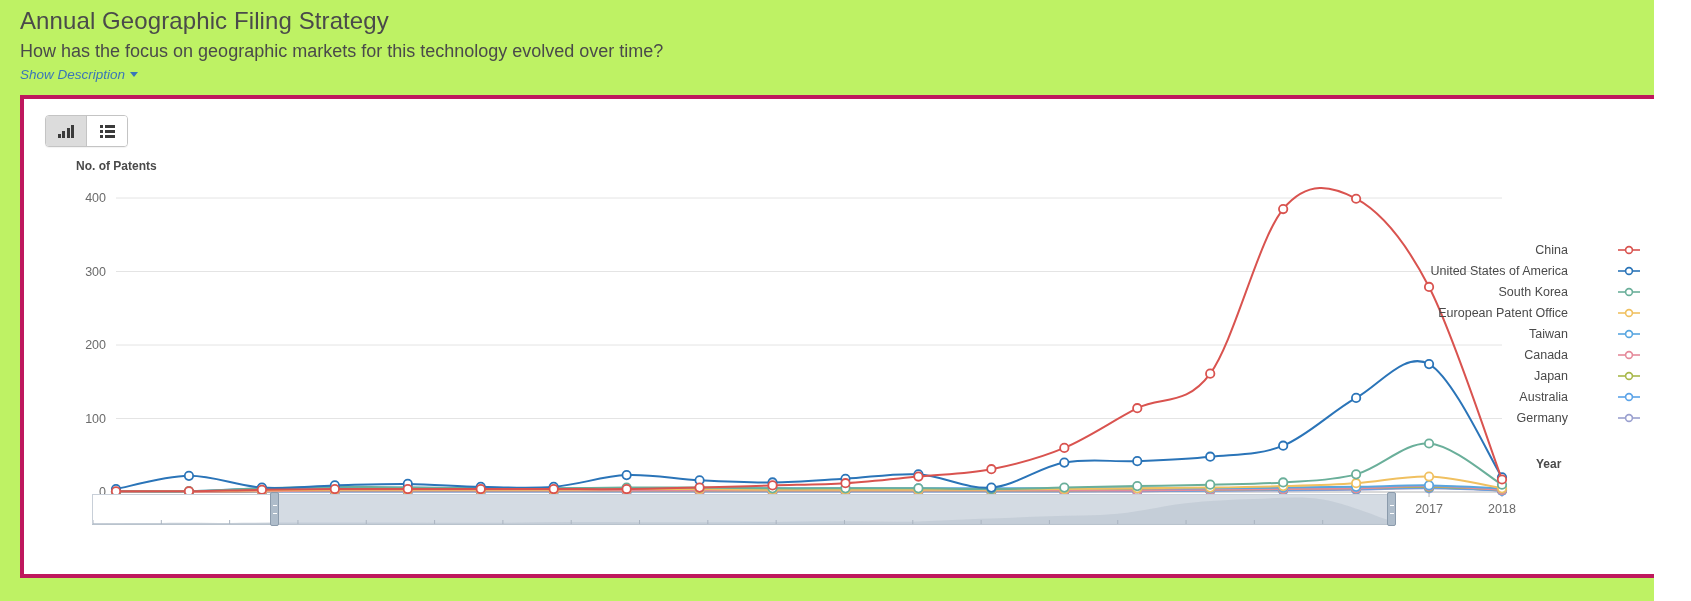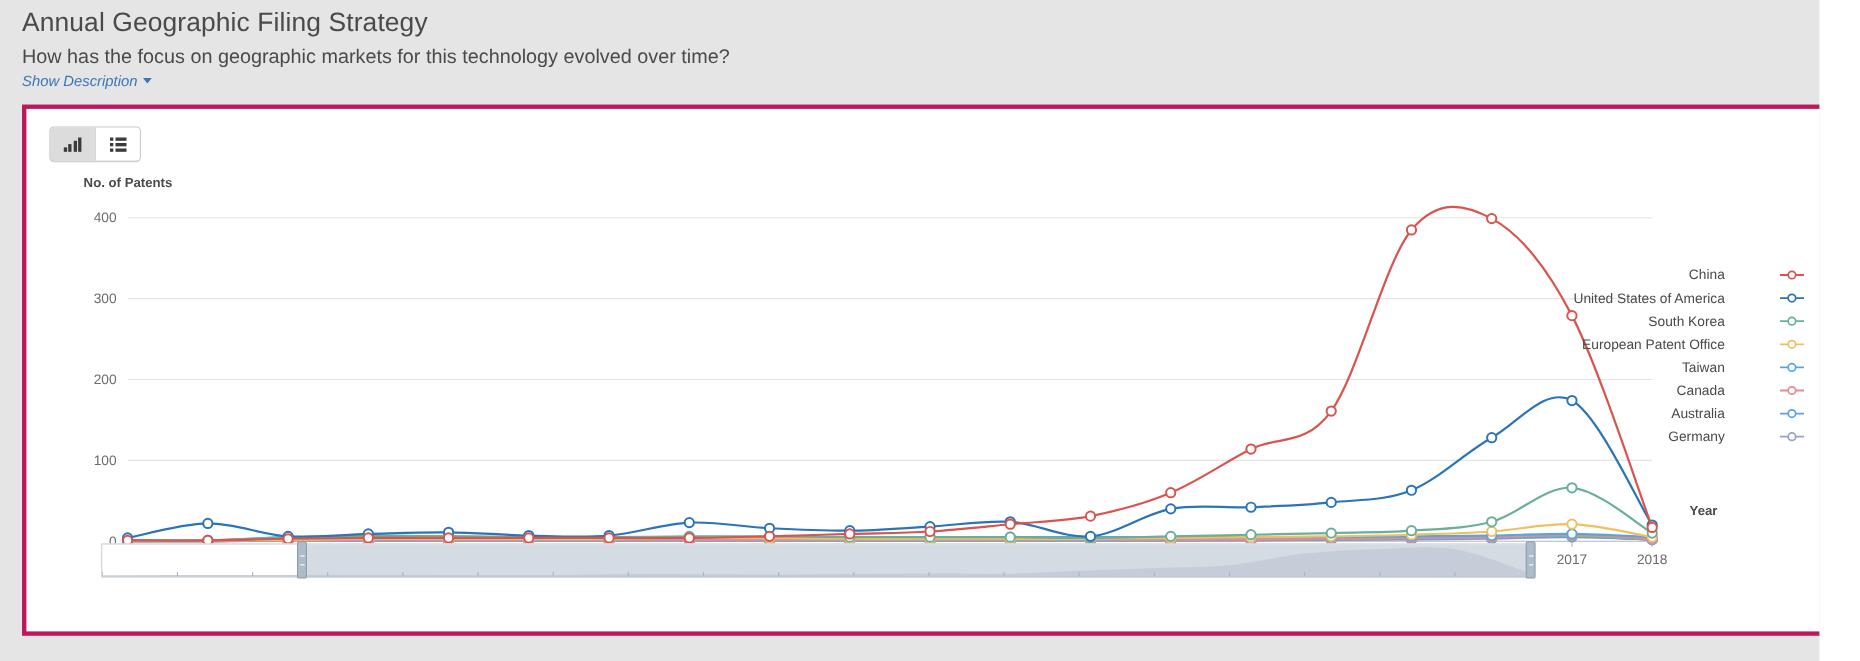--- a/index.html
+++ b/index.html
@@ -7,21 +7,21 @@
     padding: 0;
     background: #ffffff;
     font-family: "Liberation Sans", sans-serif;
     color: #333333;
   }
   #page {
     position: relative;
     width: 1654px;
     height: 601px;
     overflow: hidden;
-    background: #e5e5e5;
+    background: #bef264;
   }
 
   
   .header { position: absolute; left: 20px; top: 6px; width: 1640px; }
   .page-title {
     font-size: 24px;
     font-weight: 400;
     color: #4a4a4a;
     letter-spacing: .1px;
     margin: 0 0 6px 0;
@@ -550,20 +550,27 @@
           </svg>
         </div>
         <div class="legend-row">
           <span class="legend-label">Canada</span>
           <svg class="legend-swatch" viewBox="0 0 22 12">
             <line x1="0" x2="22" y1="6" y2="6" stroke="#e58a9a" stroke-width="1.6"></line>
             <circle cx="11" cy="6" r="3.4" fill="#ffffff" stroke="#e58a9a" stroke-width="1.6"></circle>
           </svg>
         </div>
         <div class="legend-row">
+          <span class="legend-label">Japan</span>
+          <svg class="legend-swatch" viewBox="0 0 22 12">
+            <line x1="0" x2="22" y1="6" y2="6" stroke="#a8b84a" stroke-width="1.6"></line>
+            <circle cx="11" cy="6" r="3.4" fill="#ffffff" stroke="#a8b84a" stroke-width="1.6"></circle>
+          </svg>
+        </div>
+        <div class="legend-row">
           <span class="legend-label">Australia</span>
           <svg class="legend-swatch" viewBox="0 0 22 12">
             <line x1="0" x2="22" y1="6" y2="6" stroke="#5ba3e8" stroke-width="1.6"></line>
             <circle cx="11" cy="6" r="3.4" fill="#ffffff" stroke="#5ba3e8" stroke-width="1.6"></circle>
           </svg>
         </div>
         <div class="legend-row">
           <span class="legend-label">Germany</span>
           <svg class="legend-swatch" viewBox="0 0 22 12">
             <line x1="0" x2="22" y1="6" y2="6" stroke="#9aa0cf" stroke-width="1.6"></line>

